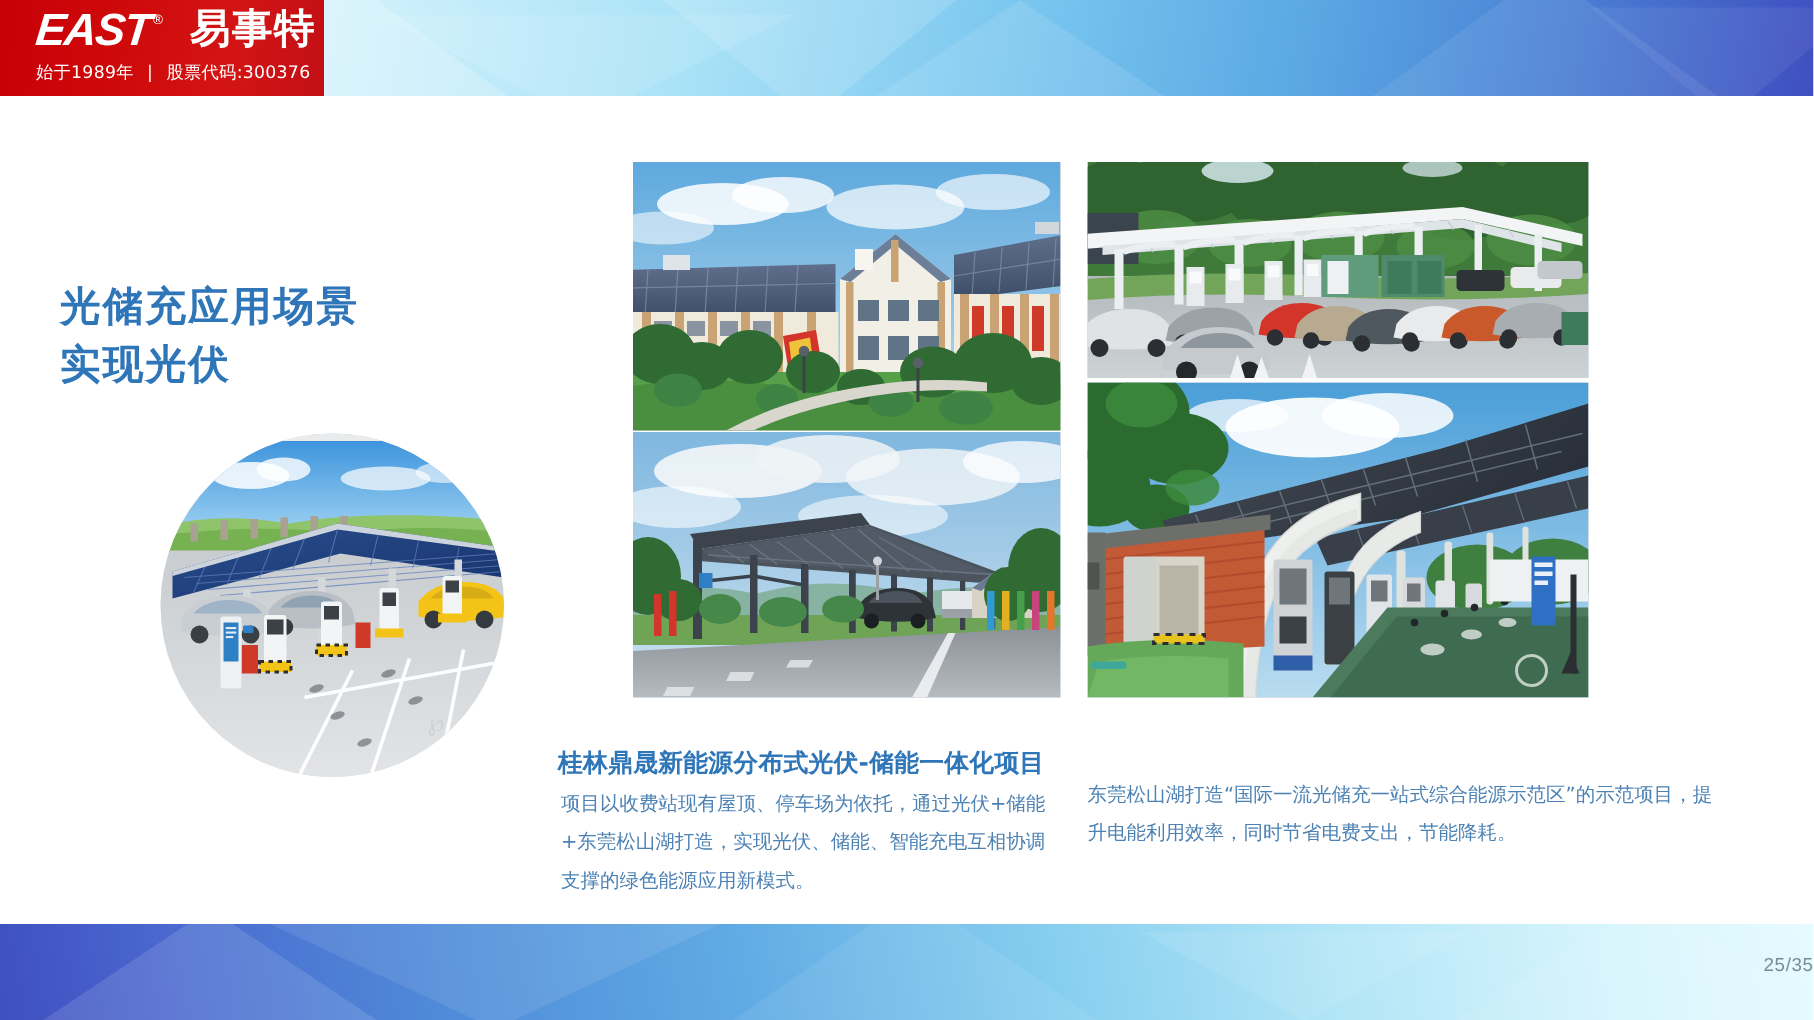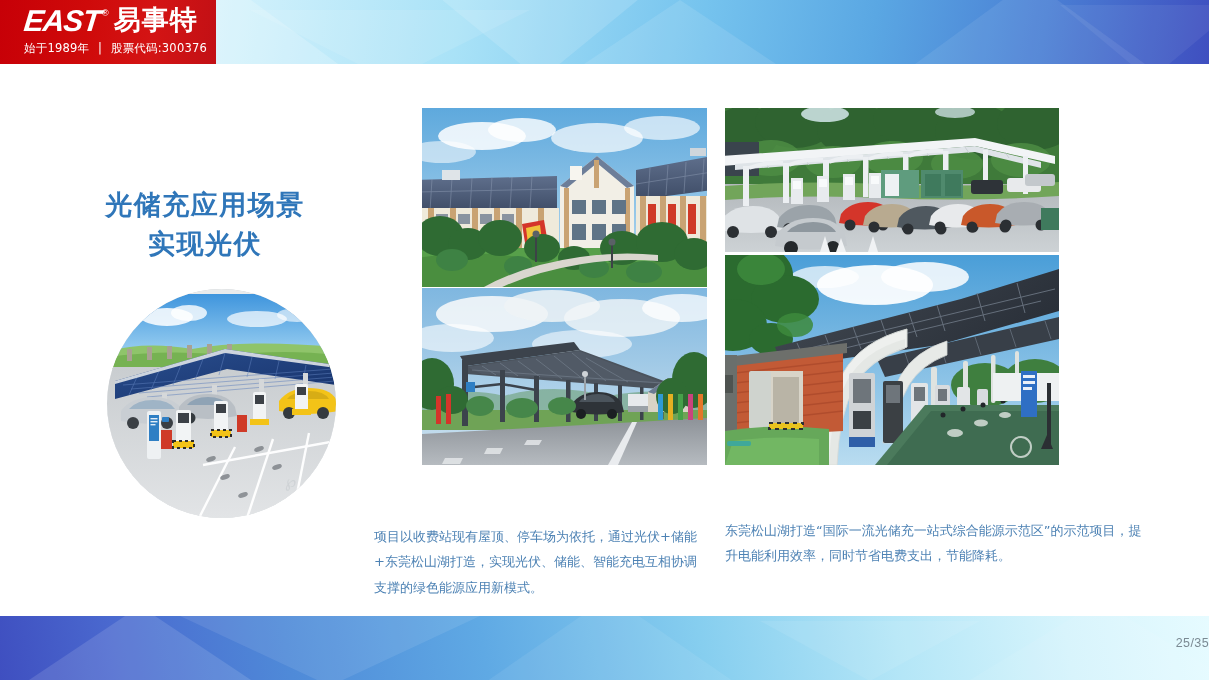--- a/index.html
+++ b/index.html
@@ -50,34 +50,34 @@
   .logo-east {
     font-family:"Liberation Sans", sans-serif;
     font-weight:bold; font-style:italic;
     font-size:30px; letter-spacing:-1px; color:#ffffff;
     line-height:1; transform:skewX(-6deg);
   }
   .logo-reg { font-size:9px; color:#fff; vertical-align:super; margin-left:2px; margin-top:2px; }
   .logo-cn {
     font-family:"DejaVu Sans", sans-serif;
     font-weight:bold; font-size:27px; color:#ffffff;
-    margin-left:5px; line-height:1; letter-spacing:1px;
+    margin-left:18px; line-height:1; letter-spacing:1px;
   }
   .logo-sub {
     position:absolute; left:24px; top:41px;
     font-family:"DejaVu Sans", sans-serif;
     font-size:11.5px; font-weight:normal; color:#ffffff;
     letter-spacing:.2px; white-space:nowrap;
   }
   .logo-sep { margin:0 5px; }
 
   
   .left-title {
     position:absolute; left:40px; top:185px; width:330px;
-    text-align:center;
+    text-align:left;
     font-family:"DejaVu Sans", sans-serif;
     font-weight:bold; font-size:27px; line-height:1.45;
     color:#2f76b9; letter-spacing:1.5px;
   }
   .left-title .l2 { display:block; }
 
   
   .circle-wrap {
     position:absolute; left:107px; top:289px;
     width:229px; height:229px; border-radius:50%;
@@ -836,20 +836,21 @@
       <path d="M0,176 q50,-8 104,-2 l0,36 l-104,0 z" fill="#66a85a"></path>
       <path d="M8,186 q42,-6 86,-2 l0,26 l-94,0 z" fill="#72b763"></path>
 
       <rect x="2" y="186" width="24" height="5" rx="2" fill="#3fa89a"></rect>
 
       <rect x="44" y="168" width="34" height="6" fill="#e8c31e"></rect>
       <rect x="44" y="168" width="34" height="6" fill="none" stroke="#2b2f33" stroke-width="2" stroke-dasharray="4 4"></rect>
     </svg>
   </div>
 
+  <div class="cap-head" id="cap-head-left">桂林鼎晟新能源分布式光伏-储能一体化项目</div>
 
   <div class="cap-body" id="cap-body-left">项目以收费站现有屋顶、停车场为依托，通过光伏+储能+东莞松山湖打造，实现光伏、储能、智能充电互相协调支撑的绿色能源应用新模式。</div>
   <div class="cap-body" id="cap-body-right">东莞松山湖打造“国际一流光储充一站式综合能源示范区”的示范项目，提升电能利用效率，同时节省电费支出，节能降耗。</div>
 
   <div class="footer">
     <div class="poly fp1"></div>
     <div class="poly fp2"></div>
     <div class="poly fp3"></div>
     <div class="poly fp4"></div>
     <div class="poly fp5"></div>

